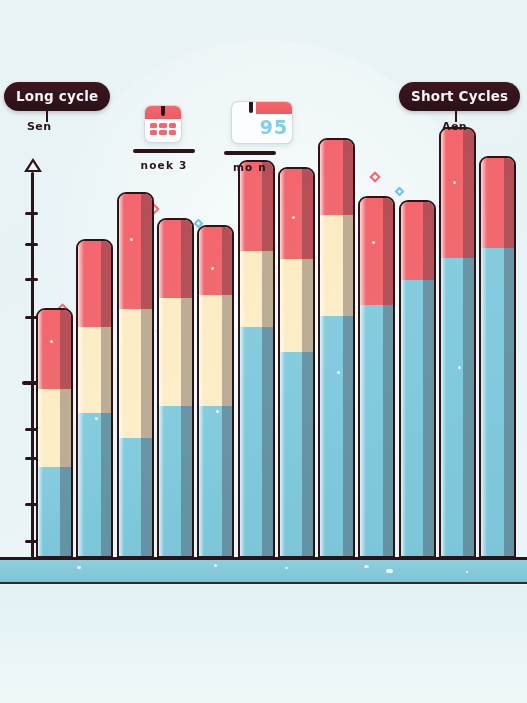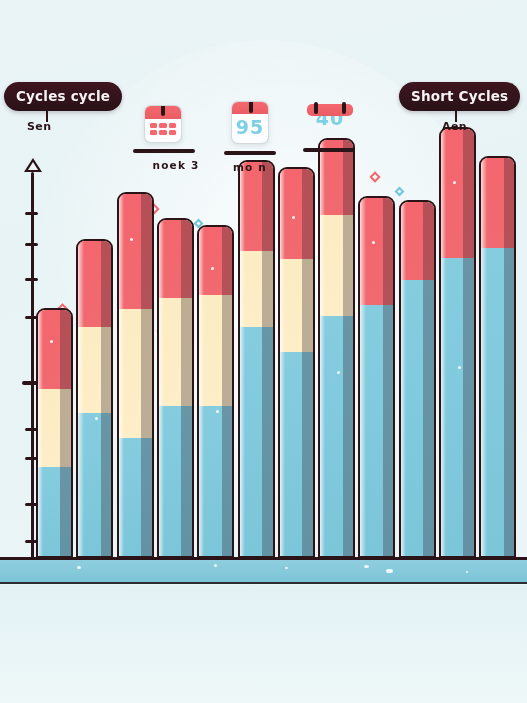--- a/index.html
+++ b/index.html
@@ -397,45 +397,35 @@
       <div class="cal-grid" style="grid-template-columns:repeat(3,1fr); padding:4px 5px;">
         <div class="cal-cell red" style="height:5px;"></div>
         <div class="cal-cell red" style="height:5px;"></div>
         <div class="cal-cell red" style="height:5px;"></div>
         <div class="cal-cell red" style="height:5px;"></div>
         <div class="cal-cell red" style="height:5px;"></div>
         <div class="cal-cell red" style="height:5px;"></div>
       </div>
     </div>
     <div class="cal-rule" style="left:0px; top:44px; width:62px;"></div>
-    <div class="cal-label" style="left:12px; top:54px; width:62px;">noek 3</div>
+    <div class="cal-label" style="left:0px; top:54px; width:62px;">noek 3</div>
   </div>
 
   <div class="cal-group" style="left:224px; top:101px;">
-    <div class="cal" style="width:36px; height:41px; margin-left:7px;">
+    <div class="cal" style="width:36px; height:41px; margin-left:7px;padding-left:24px;">
       <div class="cal-head" style="height:12px;"></div>
       <div class="cal-ring" style="left:17px; height:15px;"></div>
       <div class="cal-num" style="font-size:19px; line-height:27px;">95</div>
     </div>
     <div class="cal-rule" style="left:0px; top:50px; width:52px;"></div>
     <div class="cal-label" style="left:0px; top:60px; width:52px;">mo n</div>
   </div>
 
-  <div class="cal-group" style="left:303px; top:104px;">
-    <div style="position:relative; width:46px; height:34px; margin-left:4px;">
-      <div style="position:absolute; left:0; top:0; width:46px; height:12px; border-radius:5px;
-                  background:linear-gradient(180deg,#f4676e 0%,#ea5d65 100%);"></div>
-      <div class="cal-ring" style="left:7px;  top:-2px; height:12px;"></div>
-      <div class="cal-ring" style="left:35px; top:-2px; height:12px;"></div>
-      <div class="cal-num" style="font-size:19px; line-height:24px; padding-top:2px;">40</div>
-    </div>
-    <div class="cal-rule" style="left:0px; top:44px; width:52px;"></div>
-  </div>
-
-  <div class="pill" style="left:4px; top:82px;">Cycles cycle</div>
+
+  <div class="pill" style="left:4px; top:82px;">Long cycle</div>
   <div class="pill-stem" style="left:46px; top:108px;"></div>
   <div class="pill-sub" style="left:27px; top:120px;">Sen</div>
 
   <div class="pill" style="left:399px; top:82px;">Short Cycles</div>
   <div class="pill-stem" style="left:455px; top:108px;"></div>
   <div class="pill-sub" style="left:442px; top:120px;">Aen</div>
 
 </div>
 
 </body></html>

